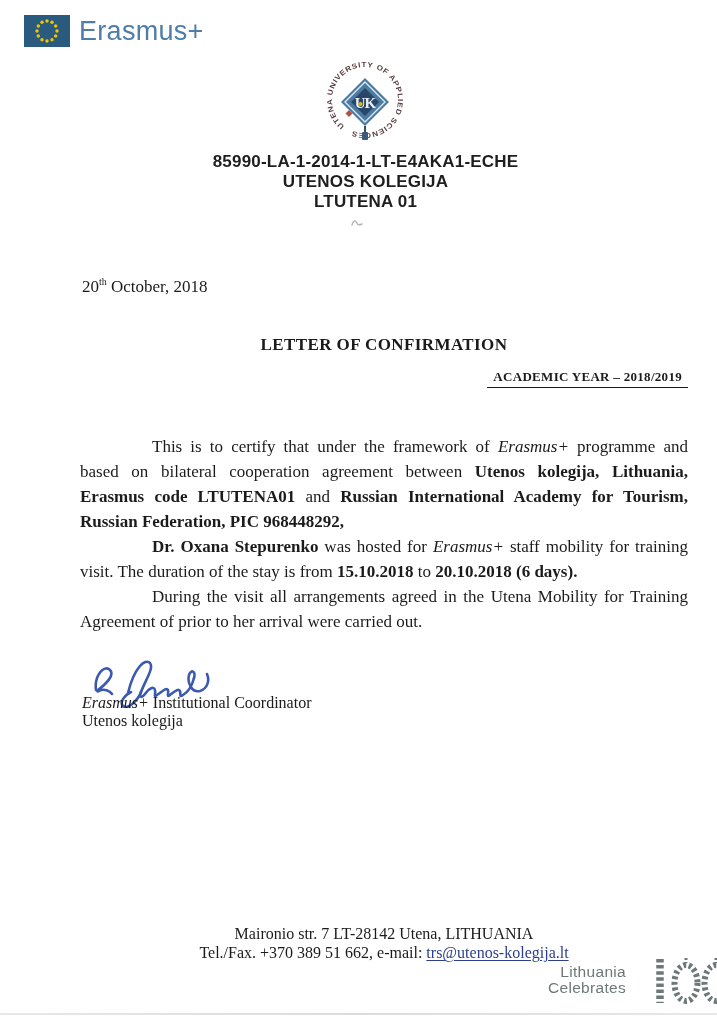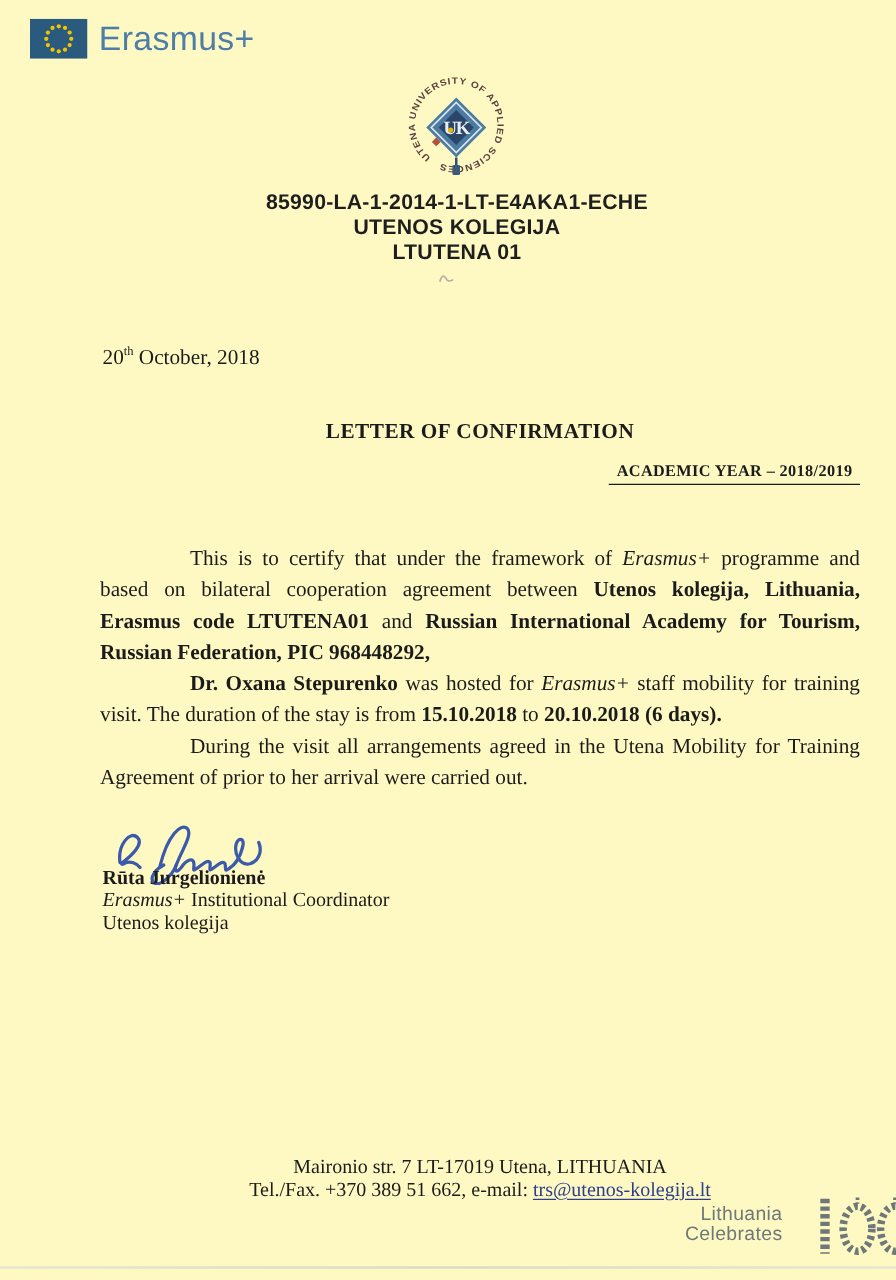--- a/index.html
+++ b/index.html
@@ -1,20 +1,20 @@
 <!DOCTYPE html>
 <html><head>
 <meta charset="utf-8">
 <style>
   html,body{margin:0;padding:0;background:#e8e8e8;}
   .page{
     position:relative;
     width:717px;height:1024px;
     margin:0 auto;
-    background:#fef9c3;
+    background:#ffffff;
     overflow:hidden;
     font-family:"Liberation Serif", serif;
     color:#1b1b1b;
   }
   
   .erasmus-logo{position:absolute;left:24px;top:15px;display:flex;align-items:center;gap:9px;}
   .erasmus-label{font-family:"Liberation Sans", sans-serif;font-size:27px;font-weight:400;color:#4d7da8;letter-spacing:.3px;}
   
   .seal{position:absolute;left:323px;top:58px;width:84px;height:90px;}
   
@@ -127,27 +127,26 @@
   <svg class="signature-svg" width="132" height="62" viewBox="0 0 132 62">
     <g stroke="#2b4da8" stroke-width="2.6" fill="none" stroke-linecap="round" stroke-linejoin="round" opacity="0.92">
       <path d="M12 44 C10 30 20 18 26 24 C31 29 22 38 14 44 C13 45 13 46 15 45 C20 42 26 45 28 48"></path>
       <path d="M44 47 C50 22 61 12 66 17 C70 22 62 33 57 46 C54 54 44 64 39 60 C35 56 41 49 47 46"></path>
       <path d="M57 46 C55 51 57 53 61 48 C65 42 70 40 71 44 C72 48 69 52 73 49 C78 46 82 41 84 44 C85 47 82 52 86 49 C90 46 94 42 96 45 C97 48 95 52 99 49 C104 46 108 40 110 32"></path>
       <path d="M110 32 C112 25 107 23 105 29 C103 37 108 47 116 45 C123 43 126 35 123 28"></path>
     </g>
   </svg>
 
   <div class="sig-block">
-    <div class="sig-name">Rūta Jurgelionienė</div>
     <div><span class="i">Erasmus+</span><span> Institutional Coordinator</span></div>
     <div>Utenos kolegija</div>
   </div>
 
   <div class="footer">
-    <div>Maironio str. 7 LT-17019 Utena, LITHUANIA</div>
+    <div>Maironio str. 7 LT-28142 Utena, LITHUANIA</div>
     <div><span>Tel./Fax. +370 389 51 662, e-mail: </span><a href="#">trs@utenos-kolegija.lt</a></div>
   </div>
 
   <div class="centenary">
     <div class="centenary-text">
       <div>Lithuania</div>
       <div>Celebrates</div>
     </div>
     <svg width="84" height="52" viewBox="0 0 84 52">
       <g stroke="#6e7878" fill="none">

